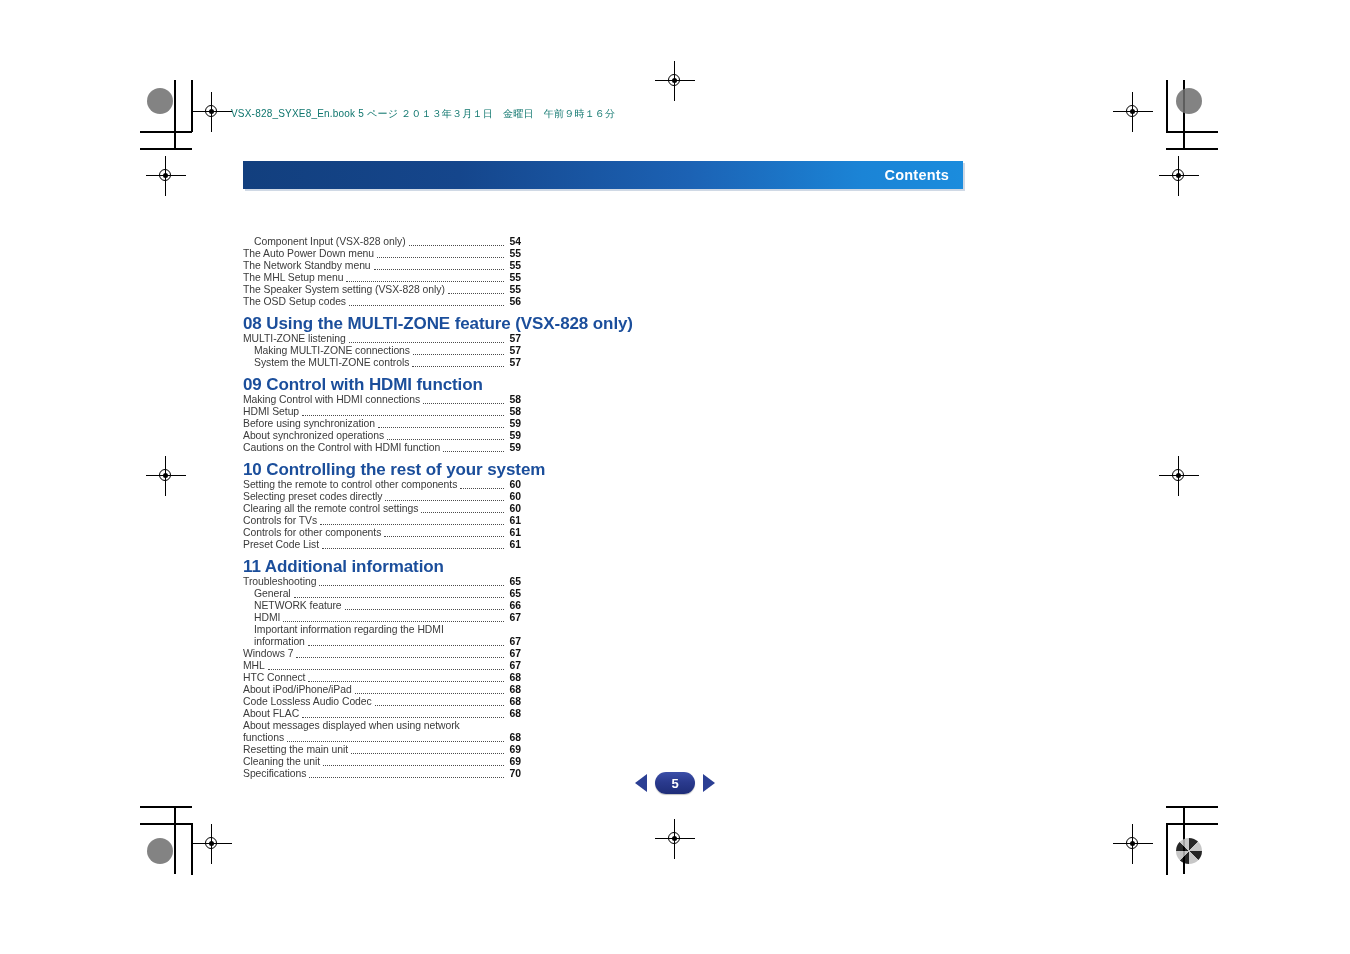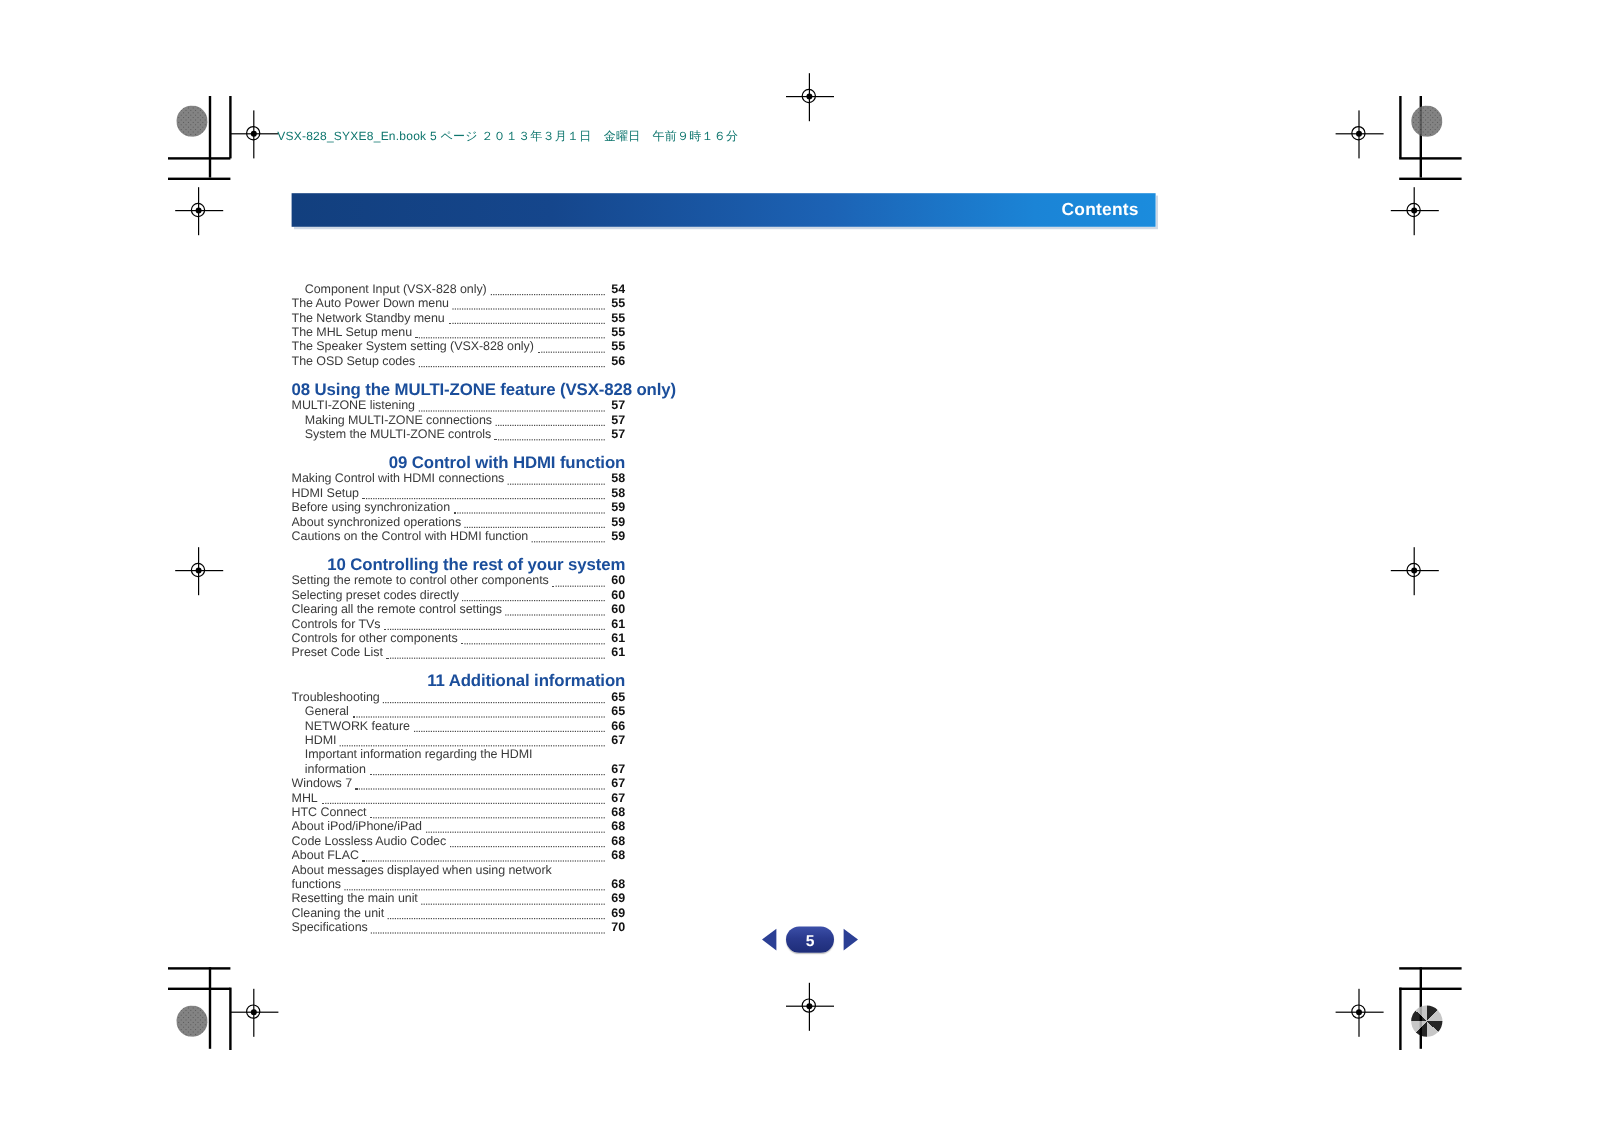--- a/index.html
+++ b/index.html
@@ -106,28 +106,27 @@
   .toc {
     position: absolute;
     left: 243px;
     top: 212px;
     width: 278px;
     margin-top: 24px;
   }
 
   .toc-heading {
     color: #1b4e9b;
-    font-size: 14px;
+    font-size: 17px;
     font-weight: bold;
     letter-spacing: -0.1px;
     margin-top: 9px;
     margin-bottom: 2px;
     line-height: 14px;
     white-space: nowrap;
-    text-align: right;
   }
 
   .toc-row {
     display: flex;
     align-items: flex-end;
     line-height: 12px;
     height: 12px;
     margin-bottom: 0px;
     font-size: 10.4px;
     color: #3b3b3b;

